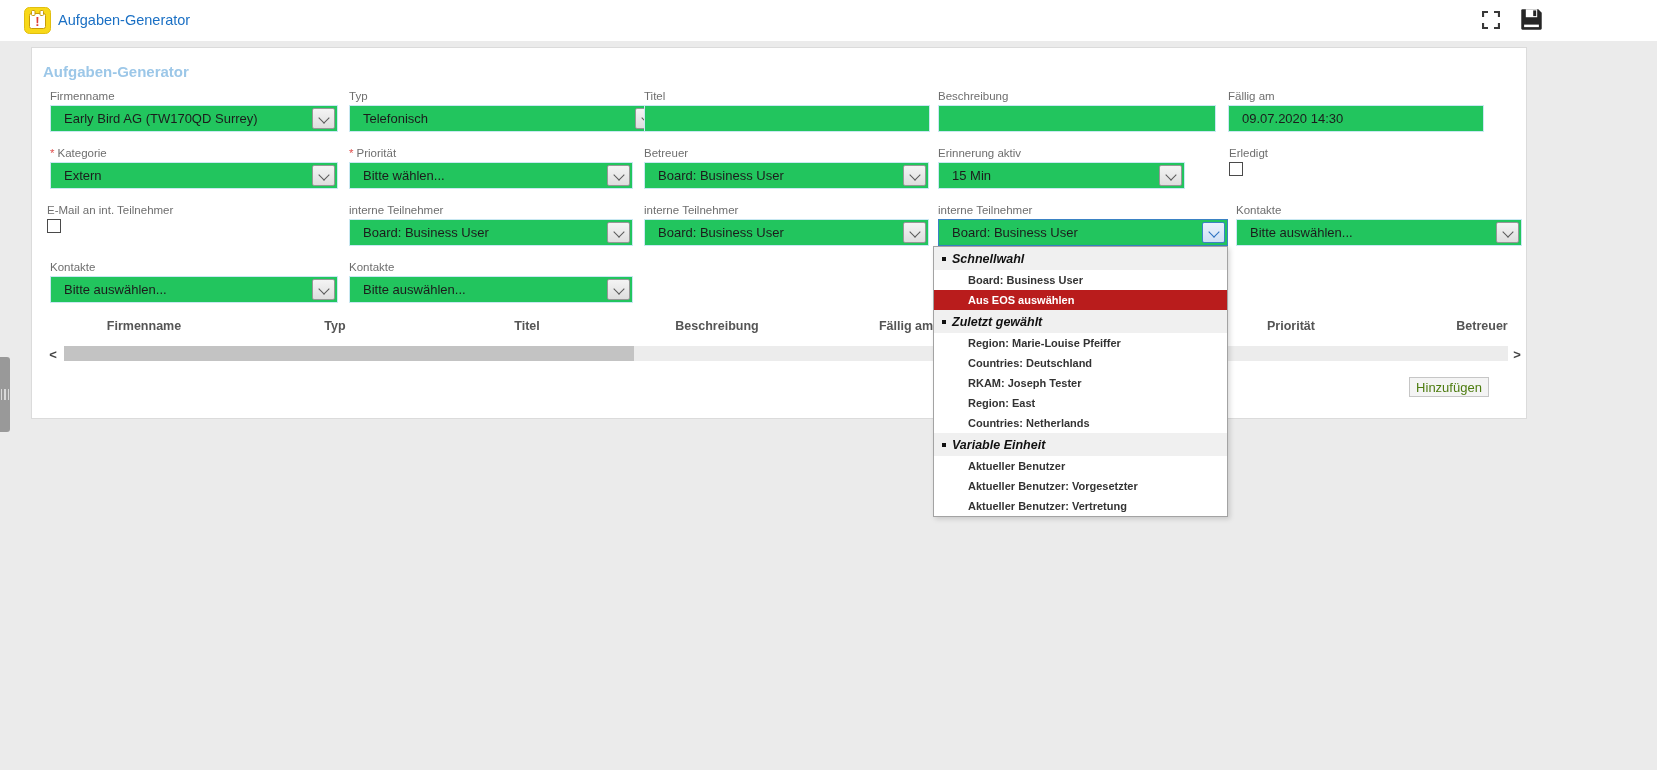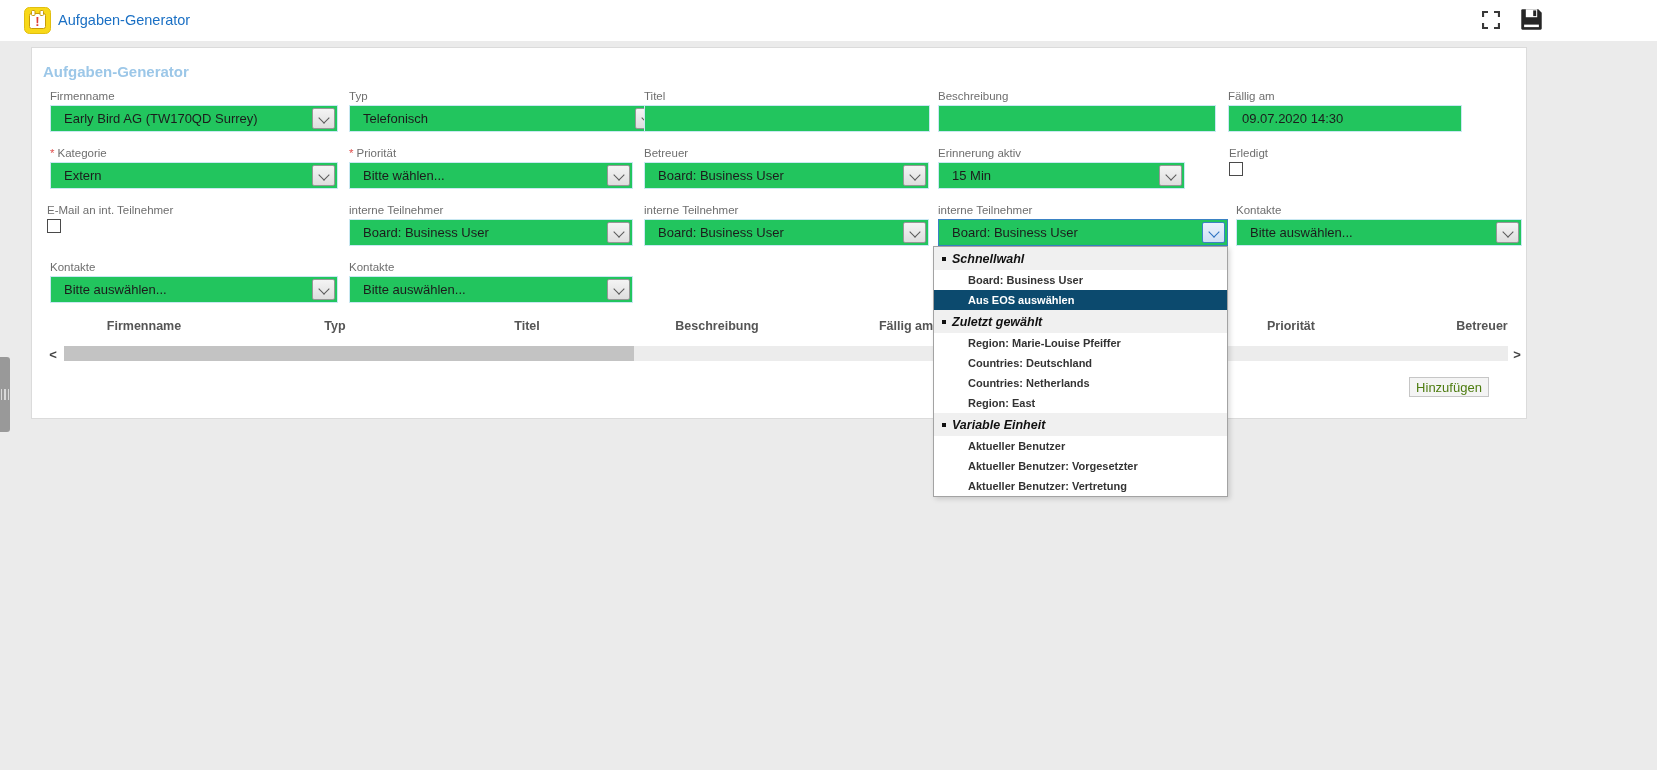--- a/index.html
+++ b/index.html
@@ -52,21 +52,21 @@
     display:flex; align-items:center; justify-content:center; cursor:pointer; }
 
   
   .dropdown { position:absolute; left:933px; top:246px; width:295px; background:#fff;
     border:1px solid #a3a3a3; z-index:20; box-shadow:2px 2px 5px rgba(0,0,0,0.15); }
   .dd-group-header { height:23px; background:#f0f0f0; display:flex; align-items:center;
     padding-left:8px; font-size:12.5px; font-weight:bold; font-style:italic; color:#111; }
   .dd-bullet { width:4px; height:4px; background:#111; margin-right:6px; flex:none; }
   .dd-item { height:20px; display:flex; align-items:center; padding-left:34px;
     font-size:11px; font-weight:bold; color:#333; white-space:nowrap; cursor:pointer; }
-  .dd-item.selected { background:#0c4a6e; color:#fff; }
+  .dd-item.selected { background:#b91c1c; color:#fff; }
 
   
   .side-handle { position:absolute; left:0; top:357px; width:10px; height:75px; background:#999;
     border-radius:0 3px 3px 0; display:flex; align-items:center; justify-content:center; gap:2px; cursor:pointer; }
   .side-handle i { display:block; width:1.5px; height:11px; background:#d9d9d9; }
 </style>
 </head>
 <body>
 
 <div id="screen">
@@ -116,21 +116,21 @@
   <div class="control" style="left:644px;top:105px;width:286px">
     <span class="val"></span>
   </div>
 
   <div class="field-label" style="left:938px;top:90px"><span>Beschreibung</span></div>
   <div class="control" style="left:938px;top:105px;width:278px">
     <span class="val"></span>
   </div>
 
   <div class="field-label" style="left:1228px;top:90px"><span>Fällig am</span></div>
-  <div class="control" style="left:1228px;top:105px;width:234px">
+  <div class="control" style="left:1228px;top:105px;width:256px">
     <span class="val">09.07.2020 14:30</span>
   </div>
 
   <div class="field-label" style="left:50px;top:147px"><span class="req">*</span><span>Kategorie</span></div>
   <div class="control select" style="left:50px;top:162px;width:288px">
     <span class="val">Extern</span>
     <span class="dd-btn"></span>
   </div>
 
   <div class="field-label" style="left:349px;top:147px"><span class="req">*</span><span>Priorität</span></div>
@@ -216,22 +216,23 @@
     </div>
     <div class="dd-item">Board: Business User</div>
     <div class="dd-item selected">Aus EOS auswählen</div>
 
     <div class="dd-group-header">
       <span class="dd-bullet"></span>
       <span>Zuletzt gewählt</span>
     </div>
     <div class="dd-item">Region: Marie-Louise Pfeiffer</div>
     <div class="dd-item">Countries: Deutschland</div>
+    <div class="dd-item">RKAM: Joseph Tester</div>
+    <div class="dd-item">Region: East</div>
     <div class="dd-item">Countries: Netherlands</div>
-    <div class="dd-item">Region: East</div>
 
     <div class="dd-group-header">
       <span class="dd-bullet"></span>
       <span>Variable Einheit</span>
     </div>
     <div class="dd-item">Aktueller Benutzer</div>
     <div class="dd-item">Aktueller Benutzer: Vorgesetzter</div>
     <div class="dd-item">Aktueller Benutzer: Vertretung</div>
   </div>
 

